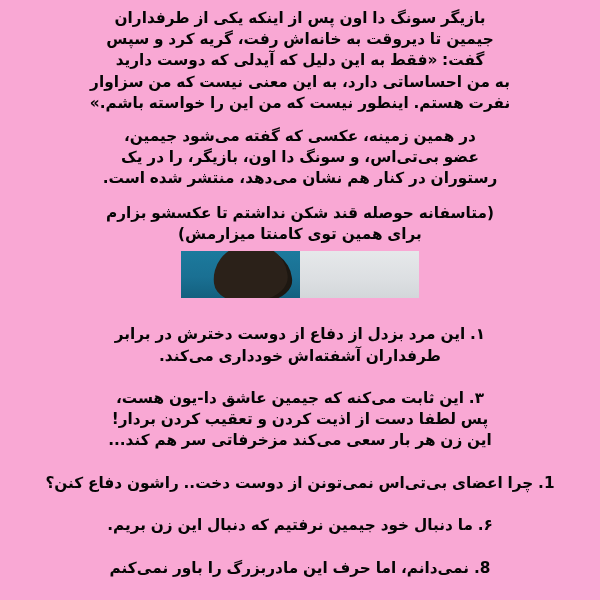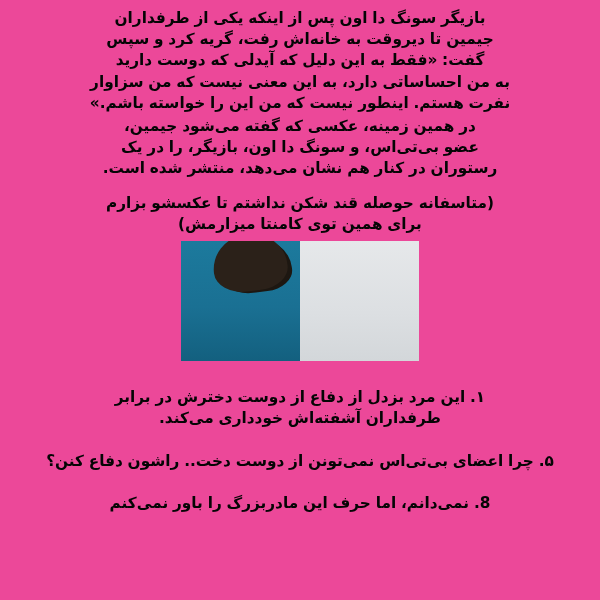--- a/index.html
+++ b/index.html
@@ -17,36 +17,36 @@
     direction: rtl;
   }
   .post {
     width: 600px;
     height: 600px;
     box-sizing: border-box;
     padding: 6px 10px 0 10px;
     display: flex;
     flex-direction: column;
     align-items: center;
-    background: #ec4899;
+    background: #f9a8d4;
   }
   .para {
     width: 100%;
     text-align: center;
     direction: rtl;
     font-weight: 700;
     font-size: 15.3px;
     line-height: 21.2px;
     letter-spacing: -0.2px;
     color: #050505;
     white-space: pre-line;
     word-spacing: -0.5px;
   }
   .para.block-top { margin-top: 2px; }
-  .para.block-mid { margin-top: 2px; }
+  .para.block-mid { margin-top: 12px; }
   .para.block-note { margin-top: 13px; }
 
   
   .photo-pair {
     position: relative;
     width: 238px;
     height: 120px;
     margin: 6px 0 4px 0;
     display: flex;
     flex-direction: row;
@@ -139,17 +139,21 @@
       <div class="m-browL"></div>
       <div class="m-browR"></div>
 
     </div>
 
   </div>
 
   <div class="list">
     <div class="list-item">۱. این مرد بزدل از دفاع از دوست دخترش در برابر
 طرفداران آشفته‌اش خودداری می‌کند.</div>
-    <div class="list-item">۵. چرا اعضای بی‌تی‌اس نمی‌تونن از دوست دخت.. راشون دفاع کنن؟</div>
+    <div class="list-item">۳. این ثابت می‌کنه که جیمین عاشق دا-یون هست،
+پس لطفا دست از اذیت کردن و تعقیب کردن بردار!
+این زن هر بار سعی می‌کند مزخرفاتی سر هم کند...</div>
+    <div class="list-item">1. چرا اعضای بی‌تی‌اس نمی‌تونن از دوست دخت.. راشون دفاع کنن؟</div>
+    <div class="list-item">۶. ما دنبال خود جیمین نرفتیم که دنبال این زن بریم.</div>
     <div class="list-item">8. نمی‌دانم، اما حرف این مادربزرگ را باور نمی‌کنم</div>
   </div>
 
 </div>
 
 </body></html>

